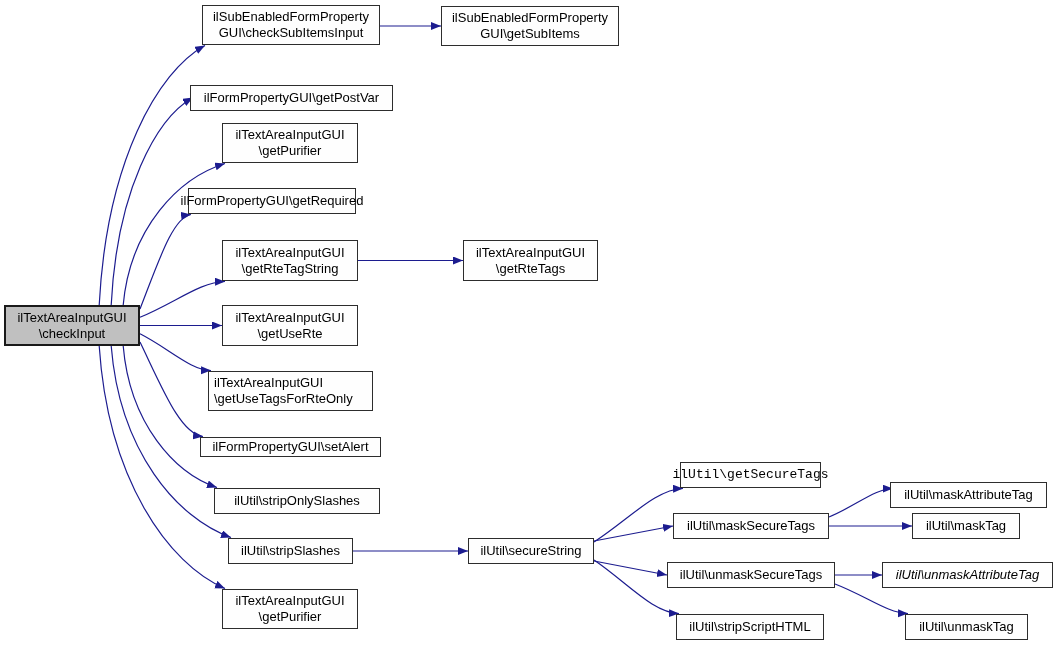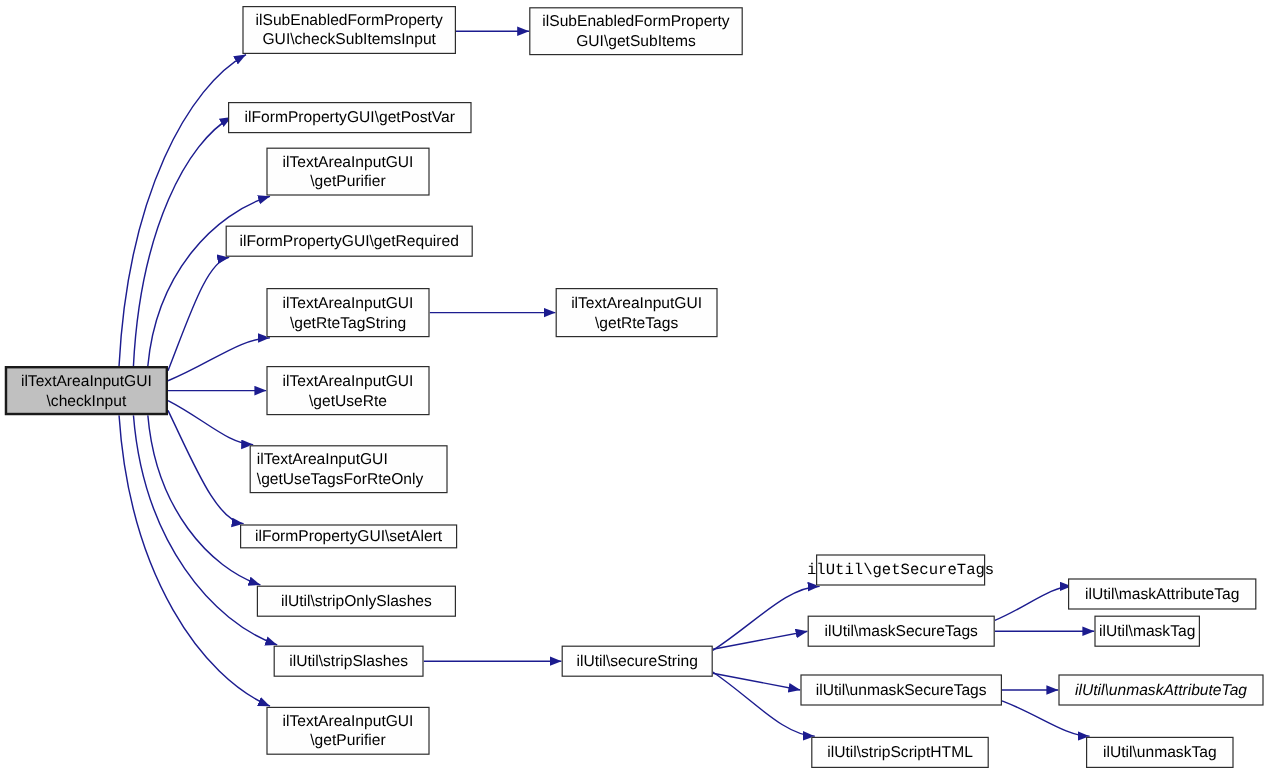--- a/index.html
+++ b/index.html
@@ -76,21 +76,21 @@
         <div class="line">ilSubEnabledFormProperty</div>
         <div class="line">GUI\getSubItems</div>
       </div>
       <div class="node" style="left: 190px; top: 85px; width: 203px; height: 26px;">
         <div class="line">ilFormPropertyGUI\getPostVar</div>
       </div>
       <div class="node" style="left: 222px; top: 123px; width: 136px; height: 40px;">
         <div class="line">ilTextAreaInputGUI</div>
         <div class="line">\getPurifier</div>
       </div>
-      <div class="node" style="left: 188px; top: 188px; width: 206px; height: 26px;">
+      <div class="node" style="left: 188px; top: 188px; width: 168px; height: 26px;">
         <div class="line">ilFormPropertyGUI\getRequired</div>
       </div>
       <div class="node" style="left: 222px; top: 240px; width: 136px; height: 41px;">
         <div class="line">ilTextAreaInputGUI</div>
         <div class="line">\getRteTagString</div>
       </div>
       <div class="node" style="left: 463px; top: 240px; width: 135px; height: 41px;">
         <div class="line">ilTextAreaInputGUI</div>
         <div class="line">\getRteTags</div>
       </div>
@@ -126,21 +126,21 @@
       </div>
       <div class="node" style="left: 667px; top: 562px; width: 168px; height: 26px;">
         <div class="line">ilUtil\unmaskSecureTags</div>
       </div>
       <div class="node" style="left: 676px; top: 614px; width: 148px; height: 26px;">
         <div class="line">ilUtil\stripScriptHTML</div>
       </div>
       <div class="node" style="left: 890px; top: 462px; width: 157px; height: 26px; margin-top: 20px;">
         <div class="line">ilUtil\maskAttributeTag</div>
       </div>
-      <div class="node" style="left: 912px; top: 513px; width: 88px; height: 26px;">
+      <div class="node" style="left: 912px; top: 513px; width: 108px; height: 26px;">
         <div class="line">ilUtil\maskTag</div>
       </div>
       <div class="node" style="left: 882px; top: 562px; width: 171px; height: 26px; font-style: italic;">
         <div class="line">ilUtil\unmaskAttributeTag</div>
       </div>
       <div class="node" style="left: 905px; top: 614px; width: 123px; height: 26px;">
         <div class="line">ilUtil\unmaskTag</div>
       </div>
     </div>
 </div>

